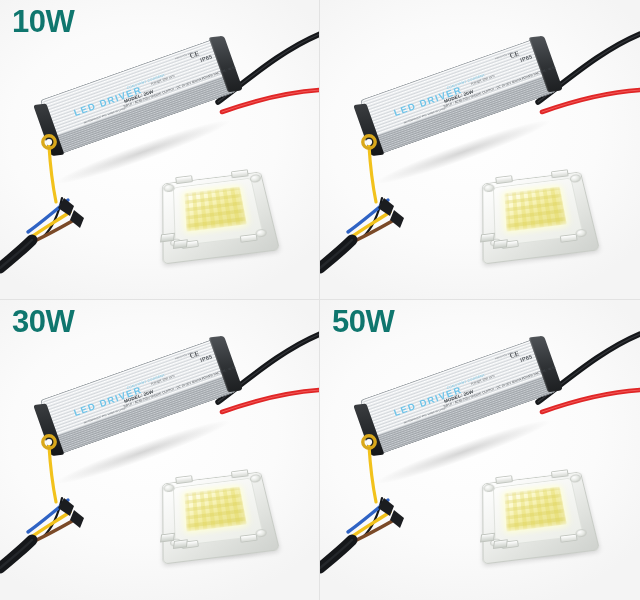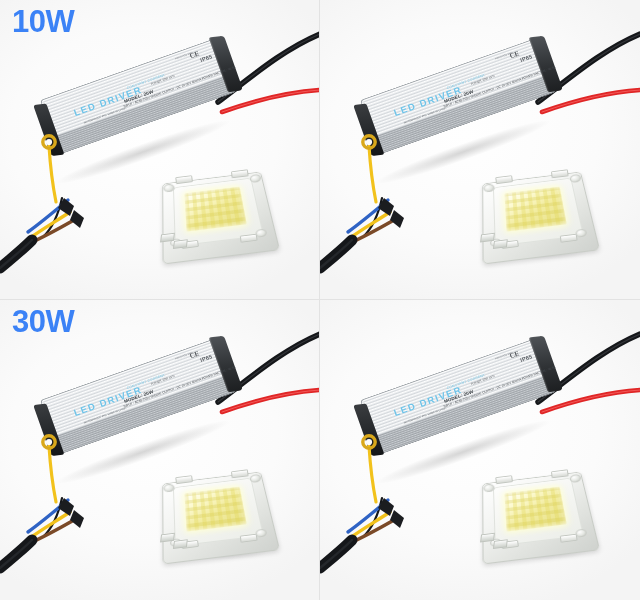--- a/index.html
+++ b/index.html
@@ -43,21 +43,21 @@
     background:
       radial-gradient(ellipse 70% 60% at 45% 45%, #ffffff 0%, #fbfbfb 60%, #f4f4f4 100%);
   }
 
   .watt-label {
     position: absolute;
     left: 12px;
     top: 6px;
     font-size: 31px;
     font-weight: bold;
-    color: #3b82f6;
+    color: #0f766e;
     letter-spacing: -0.5px;
     line-height: 1;
     z-index: 40;
     font-family: "Liberation Sans", sans-serif;
   }
 
   
   .scene {
     position: absolute;
     inset: 0;
@@ -568,20 +568,21 @@
           <path d="M64,198 L74,206 L70,216 L58,208 Z" fill="#1b1d20"></path>
           <path d="M74,210 L84,218 L80,228 L70,220 Z" fill="#1b1d20"></path>
           <path d="M0,268 C12,258 22,250 32,240" stroke="#15171a" stroke-width="11" fill="none" stroke-linecap="round"></path>
           <path d="M0,268 C12,258 22,250 32,240" stroke="#34383c" stroke-width="2.4" fill="none" stroke-linecap="round" opacity="0.5"></path>
         </svg>
       </div>
     </div>
 
     <div class="cell">
       <div class="photo-bg"></div>
+      <div class="watt-label">50W</div>
 
       <div class="scene">
         <svg class="cables-out" viewBox="0 0 320 300">
           <path d="M218,102 C250,78 282,50 320,34" stroke="#15171a" stroke-width="5.5" fill="none" stroke-linecap="round"></path>
           <path d="M222,112 C256,100 290,92 320,90" stroke="#e02626" stroke-width="4.6" fill="none" stroke-linecap="round"></path>
           <path d="M218,102 C250,78 282,50 320,34" stroke="#4a4d52" stroke-width="1.2" fill="none" stroke-linecap="round" opacity="0.55"></path>
           <path d="M222,112 C256,100 290,92 320,90" stroke="#ff7a7a" stroke-width="1.0" fill="none" stroke-linecap="round" opacity="0.6"></path>
         </svg>
 
         <div class="shadow-driver"></div>

